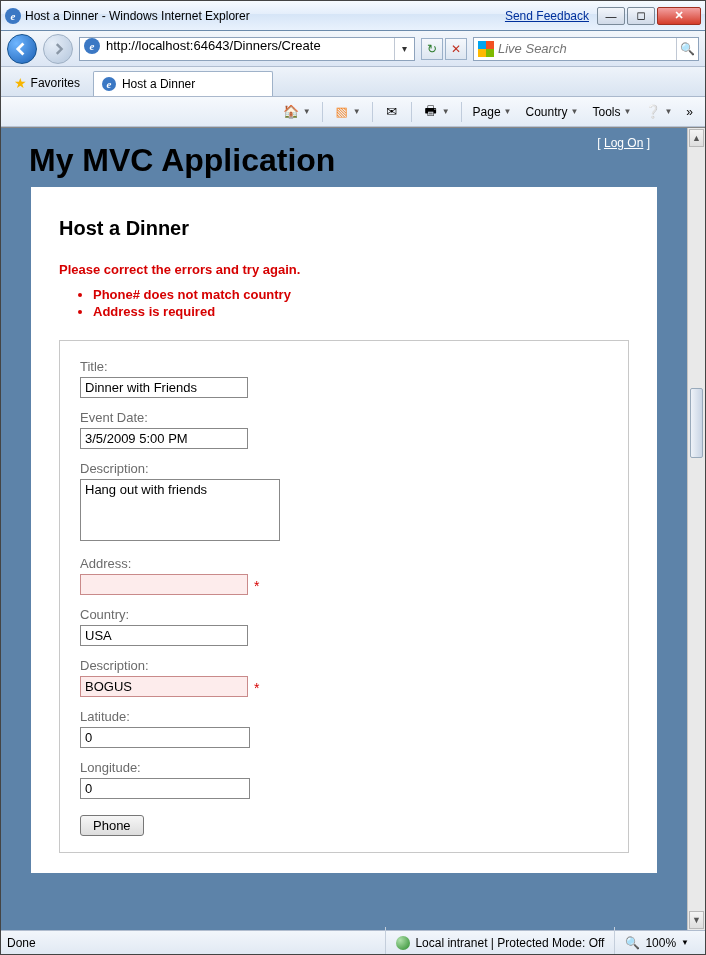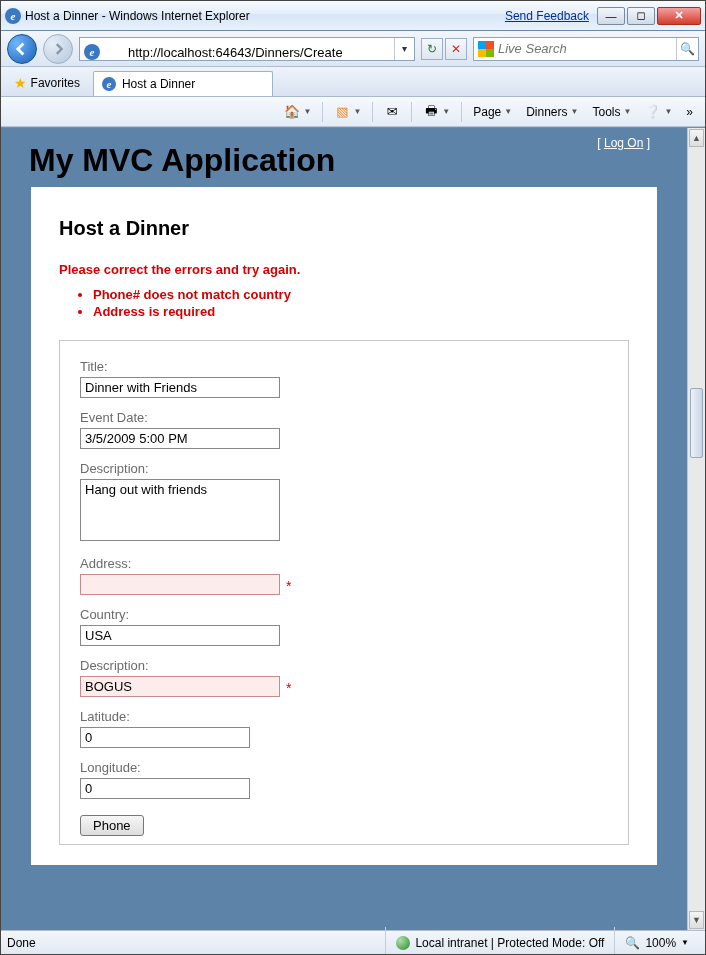--- a/index.html
+++ b/index.html
@@ -40,21 +40,21 @@
   padding: 3px 6px;
   gap: 6px;
   border-bottom: 1px solid #b0bdd0;
 }
 .nav-back, .nav-fwd {
   width: 30px; height: 30px; border-radius: 50%;
   display:flex; align-items:center; justify-content:center;
 }
 .nav-back { background: radial-gradient(circle at 30% 30%, #6fb6ff, #1a5fb4); color:#fff; font-size:16px; border:1px solid #15528f;}
 .nav-fwd { background: radial-gradient(circle at 30% 30%, #e6eef8, #b4c6dc); color:#7a8898; font-size:14px; border:1px solid #9fb0c4;}
-.addr-wrap { flex: 1.5; display:flex; align-items:flex-end; border:1px solid #8ea3bc; background:#fff; height:24px;gap:22px; }
+.addr-wrap { flex: 1.5; display:flex; align-items:flex-start; border:1px solid #8ea3bc; background:#fff; height:24px; }
 .addr-wrap .ie-small { width:16px; height:16px; margin:0 4px; }
 .addr-wrap input { border:none; outline:none; flex:1; font-size:13px; padding:0 2px; background:transparent; }
 .addr-btn { width:20px; height:22px; border-left:1px solid #c0c8d4; display:flex; align-items:center; justify-content:center; font-size:10px; color:#333; }
 .addr-side { display:flex; align-items:center; gap:2px; }
 .addr-side .sb { width:22px; height:22px; border:1px solid #9bb0c8; background:linear-gradient(#f5f8fc,#dde6f1); display:flex; align-items:center; justify-content:center; font-size:12px; }
 .search-wrap { flex:1; display:flex; align-items:center; border:1px solid #8ea3bc; background:#fff; height:24px; }
 .search-wrap .flag { width:16px;height:16px;margin:0 4px; }
 .search-wrap input { border:none; outline:none; flex:1; font-size:13px; color:#888; font-style:italic; background:transparent; }
 .search-wrap .sbtn { width:22px; height:22px; border-left:1px solid #c0c8d4; display:flex;align-items:center;justify-content:center; font-size:12px; }
 
@@ -111,25 +111,25 @@
 
 .content-panel {
   background:#fff; margin:0 30px 0 30px; padding: 30px 28px 20px 28px;
 }
 h2.page-h { font-size:20px; font-weight:bold; margin-bottom:22px; font-family:Arial,sans-serif; }
 
 .validation-summary { color:#d60000; font-weight:bold; font-size:13px; margin-bottom:21px; }
 .validation-summary ul { margin: 10px 0 18px 34px; }
 .validation-summary ul li { color:#d60000; font-weight:bold; font-size:13px; margin-bottom:2px; list-style:disc; }
 
-fieldset { border:1px solid #c8c8c8; padding:18px 20px 8px 20px; }
+fieldset { border:1px solid #c8c8c8; padding:18px 20px 16px 20px; }
 .form-row { margin-bottom:12px; }
 .form-row label { display:block; color:#6b6b6b; font-size:13px; margin-bottom:3px; }
 .form-row input[type=text], .form-row textarea {
-  border:1px solid #888; font-size:13px; padding:2px 4px; width:200px; font-family:Arial,sans-serif;
+  border:1px solid #888; font-size:13px; padding:2px 4px; width:168px; font-family:Arial,sans-serif;
 }
 .form-row textarea { width:200px; height:62px; resize:none; }
 .form-row .err-star { color:#d60000; font-size:14px; margin-left:6px; vertical-align:middle; }
 .input-error { background:#fdecec; border-color:#c98a8a !important; }
 
 .save-btn { margin-top:4px; padding:2px 12px; font-size:13px; border:1px solid #777; background:linear-gradient(#f6f6f6,#ddd); border-radius:3px; }
 
 
 .statusbar {
   height:24px; background:linear-gradient(#f2f6fb,#e1e9f3);
@@ -229,21 +229,21 @@
   <div class="cmd">
       <span class="cmd-icon">🖶</span>
       <span class="dd">▼</span>
     </div>
   <div class="cmd-sep"></div>
   <div class="cmd">
       <span>Page</span>
       <span class="dd">▼</span>
     </div>
   <div class="cmd">
-      <span>Dinners</span>
+      <span>Country</span>
       <span class="dd">▼</span>
     </div>
   <div class="cmd">
       <span>Tools</span>
       <span class="dd">▼</span>
     </div>
   <div class="cmd">
       <span class="cmd-icon" style="color:#2a6ac0;">❔</span>
       <span class="dd">▼</span>
     </div>

